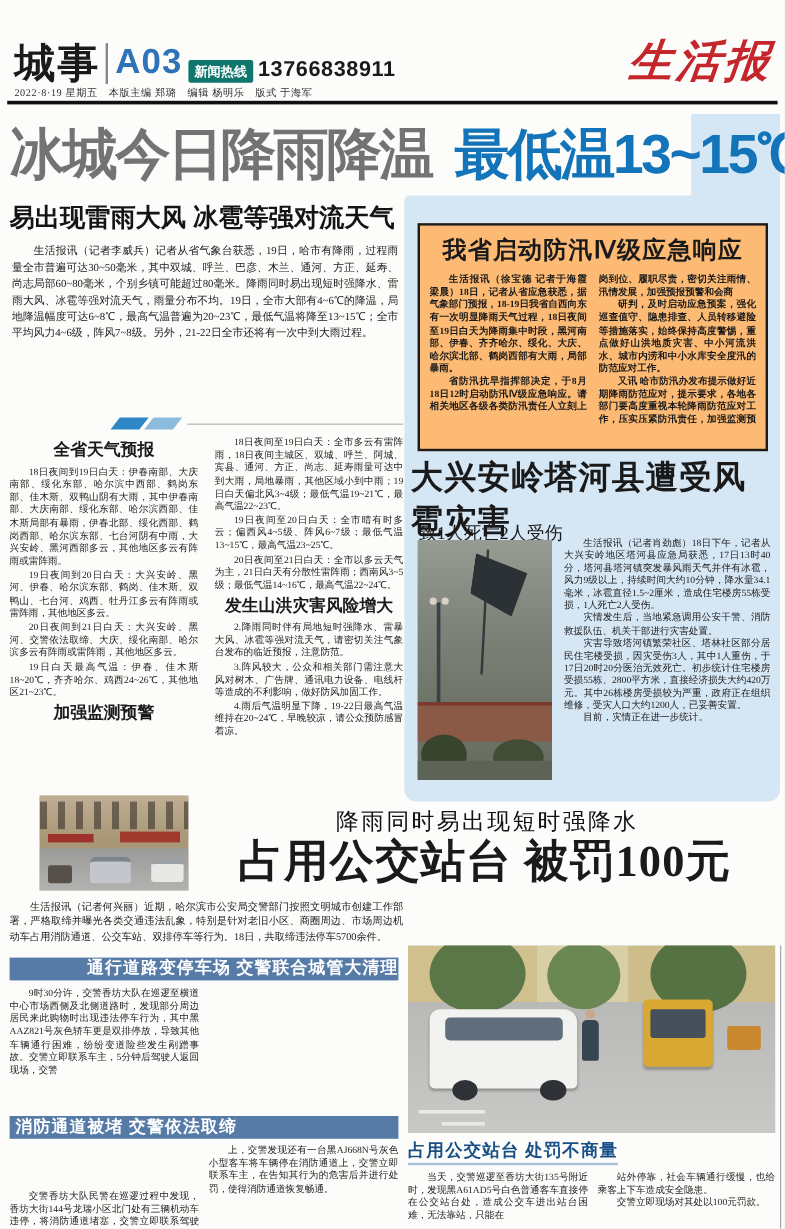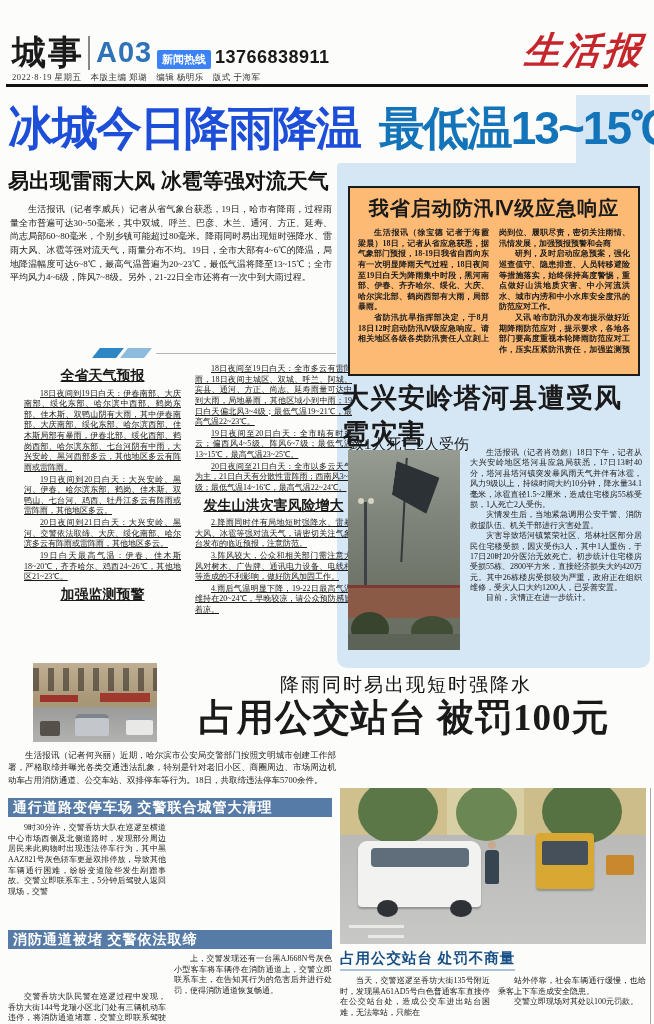--- a/index.html
+++ b/index.html
@@ -5,56 +5,56 @@
   html,body { margin:0; padding:0; background:#e9e9e9; }
   .page { position:relative; width:654px; height:1024px; margin:0 auto; background:#fcfcfa;
           overflow:hidden; font-family:"Liberation Serif", serif; color:#1a1a1a; }
 
   
   .hdr-section { position:absolute; left:12px; top:30px; font-size:34px; font-weight:bold;
                  font-family:Liberation Sans, sans-serif; letter-spacing:2px; }
   .hdr-divider { position:absolute; left:88px; top:36px; width:2px; height:34px; background:#888; }
   .hdr-pageno  { position:absolute; left:96px; top:36px; font-family:"Liberation Sans", sans-serif;
                  font-weight:900; font-size:29px; color:#2e73b8; letter-spacing:1px; }
-  .hotline-badge { position:absolute; left:157px; top:50px; background:#3b82f6; color:#fff;
+  .hotline-badge { position:absolute; left:157px; top:50px; background:#0f766e; color:#fff;
                    font-size:11px; font-weight:bold; padding:2px 5px; border-radius:2px;
                    font-family:"Liberation Sans", sans-serif; }
   .hotline-num { position:absolute; left:215px; top:47px; font-family:"Liberation Sans", sans-serif;
                  font-weight:900; font-size:18px; letter-spacing:0.5px; }
   .masthead { position:absolute; right:10px; top:26px; color:#c5262c; font-size:37px; font-weight:bold;
               font-style:italic; font-family:"DejaVu Serif", serif; transform:skewX(-6deg); letter-spacing:3px; }
   .dateline { position:absolute; left:12px; top:72px; font-size:8.5px; color:#333; letter-spacing:0.5px; }
   .hdr-rule { position:absolute; left:6px; top:84px; width:642px; height:2.5px; background:#111; }
 
   
   .blue-notch { position:absolute; left:576px; top:95px; width:74px; height:70px; background:#d5e6f4; }
   .blue-panel { position:absolute; left:337px; top:163px; width:313px; height:505px; background:#d5e6f4;
                 border-radius:4px 0 10px 10px; }
 
   
   .main-head { position:absolute; left:8px; top:98px; white-space:nowrap;
                font-family:"Liberation Sans", sans-serif; font-weight:900; font-size:46px; letter-spacing:-2px; }
-  .mh-black { color:#1d4ed8; }
+  .mh-black { color:#737373; }
   .mh-blue  { color:#1374b9; margin-left:8px; }
   .deck { position:absolute; left:8px; top:167px; font-family:"Liberation Sans", sans-serif;
           font-weight:700; font-size:21px; color:#141414; }
   .lead-par { position:absolute; left:10px; top:203px; width:322px; font-size:9px; line-height:1.52;
               text-align:justify; text-indent:2em; margin:0; }
 
   
   .divider { position:absolute; left:96px; top:347px; width:240px; height:12px; display:flex; align-items:center; }
   .chev { display:inline-block; width:24px; height:10px; transform:skewX(-38deg); margin-right:4px; }
   .chev.c1 { background:#2f86c4; }
   .chev.c2 { background:#8cbbdd; }
   .divline { flex:1; border-top:1px solid #b5b5b5; margin-left:4px; }
 
   
-  .weather-flow { position:absolute; left:24px; top:364px; width:328px; height:298px;
+  .weather-flow { position:absolute; left:8px; top:364px; width:328px; height:298px;
                   column-count:2; column-gap:14px; font-size:8px; line-height:1.33;
-                  text-align:justify; overflow:hidden;text-decoration:underline; }
+                  text-align:justify; overflow:hidden; }
   .weather-flow h3 { font-size:14px; font-weight:bold; text-align:center; margin:3px 0 3px; column-span:none; }
   .weather-flow p { margin:0 0 1px; text-indent:2em; }
 
   
   .flood-box { position:absolute; left:348px; top:186px; width:292px; height:190px; background:#fdba74;
                border:2px solid #1c1c1c; box-sizing:border-box; padding:5px 8px; }
   .flood-box h2 { font-size:20px; font-weight:bold; text-align:center; margin:2px 0 6px; letter-spacing:1px; }
   .box-cols { column-count:2; column-gap:10px; font-size:8px; line-height:1.33; text-align:justify;
               height:134px; overflow:hidden;font-weight:bold; }
   .box-cols p { margin:0; text-indent:2em; }
@@ -124,21 +124,21 @@
   
   .traffic-kicker { position:absolute; left:165px; top:672px; width:482px; text-align:center;
                     font-size:19px; letter-spacing:2px; color:#111; }
   .traffic-head { position:absolute; left:160px; top:693px; width:488px; margin:0; text-align:center;
                   font-size:37px; font-weight:bold; letter-spacing:1px; }
   .traffic-lead { position:absolute; left:8px; top:749px; width:328px; margin:0; font-size:8.5px;
                   line-height:1.45; text-align:justify; text-indent:2em; }
   .bar { position:absolute; left:8px; width:324px; height:19px; background:#567ba6; color:#fff;
          font-size:14px; font-weight:bold; line-height:19px; padding-left:5px; box-sizing:border-box;
          letter-spacing:1px; }
-  .bar1 { top:798px; } .bar2 { top:930px; }
+  .bar1 { top:798px;text-align:right; } .bar2 { top:930px; }
   .tcol { position:absolute; margin:0; font-size:8px; line-height:1.33; text-align:justify; text-indent:2em;
           width:158px; overflow:hidden; }
   .b1c1 { left:8px;   top:823px; height:102px; }
   .b1c2 { left:174px; top:823px; height:102px; }
   .b2c1 { left:8px;   top:992px; height:70px; }
   .b2c2 { left:174px; top:954px; height:70px; }
   .sub3 { position:absolute; left:340px; top:949px; font-size:14.5px; font-weight:bold; color:#174f86;
           letter-spacing:1px; border-bottom:2px solid #aac3da; padding-bottom:1px; }
   .b3c1 { left:340px; top:976px; width:150px; height:48px; }
   .b3c2 { left:498px; top:976px; width:148px; height:48px; }

